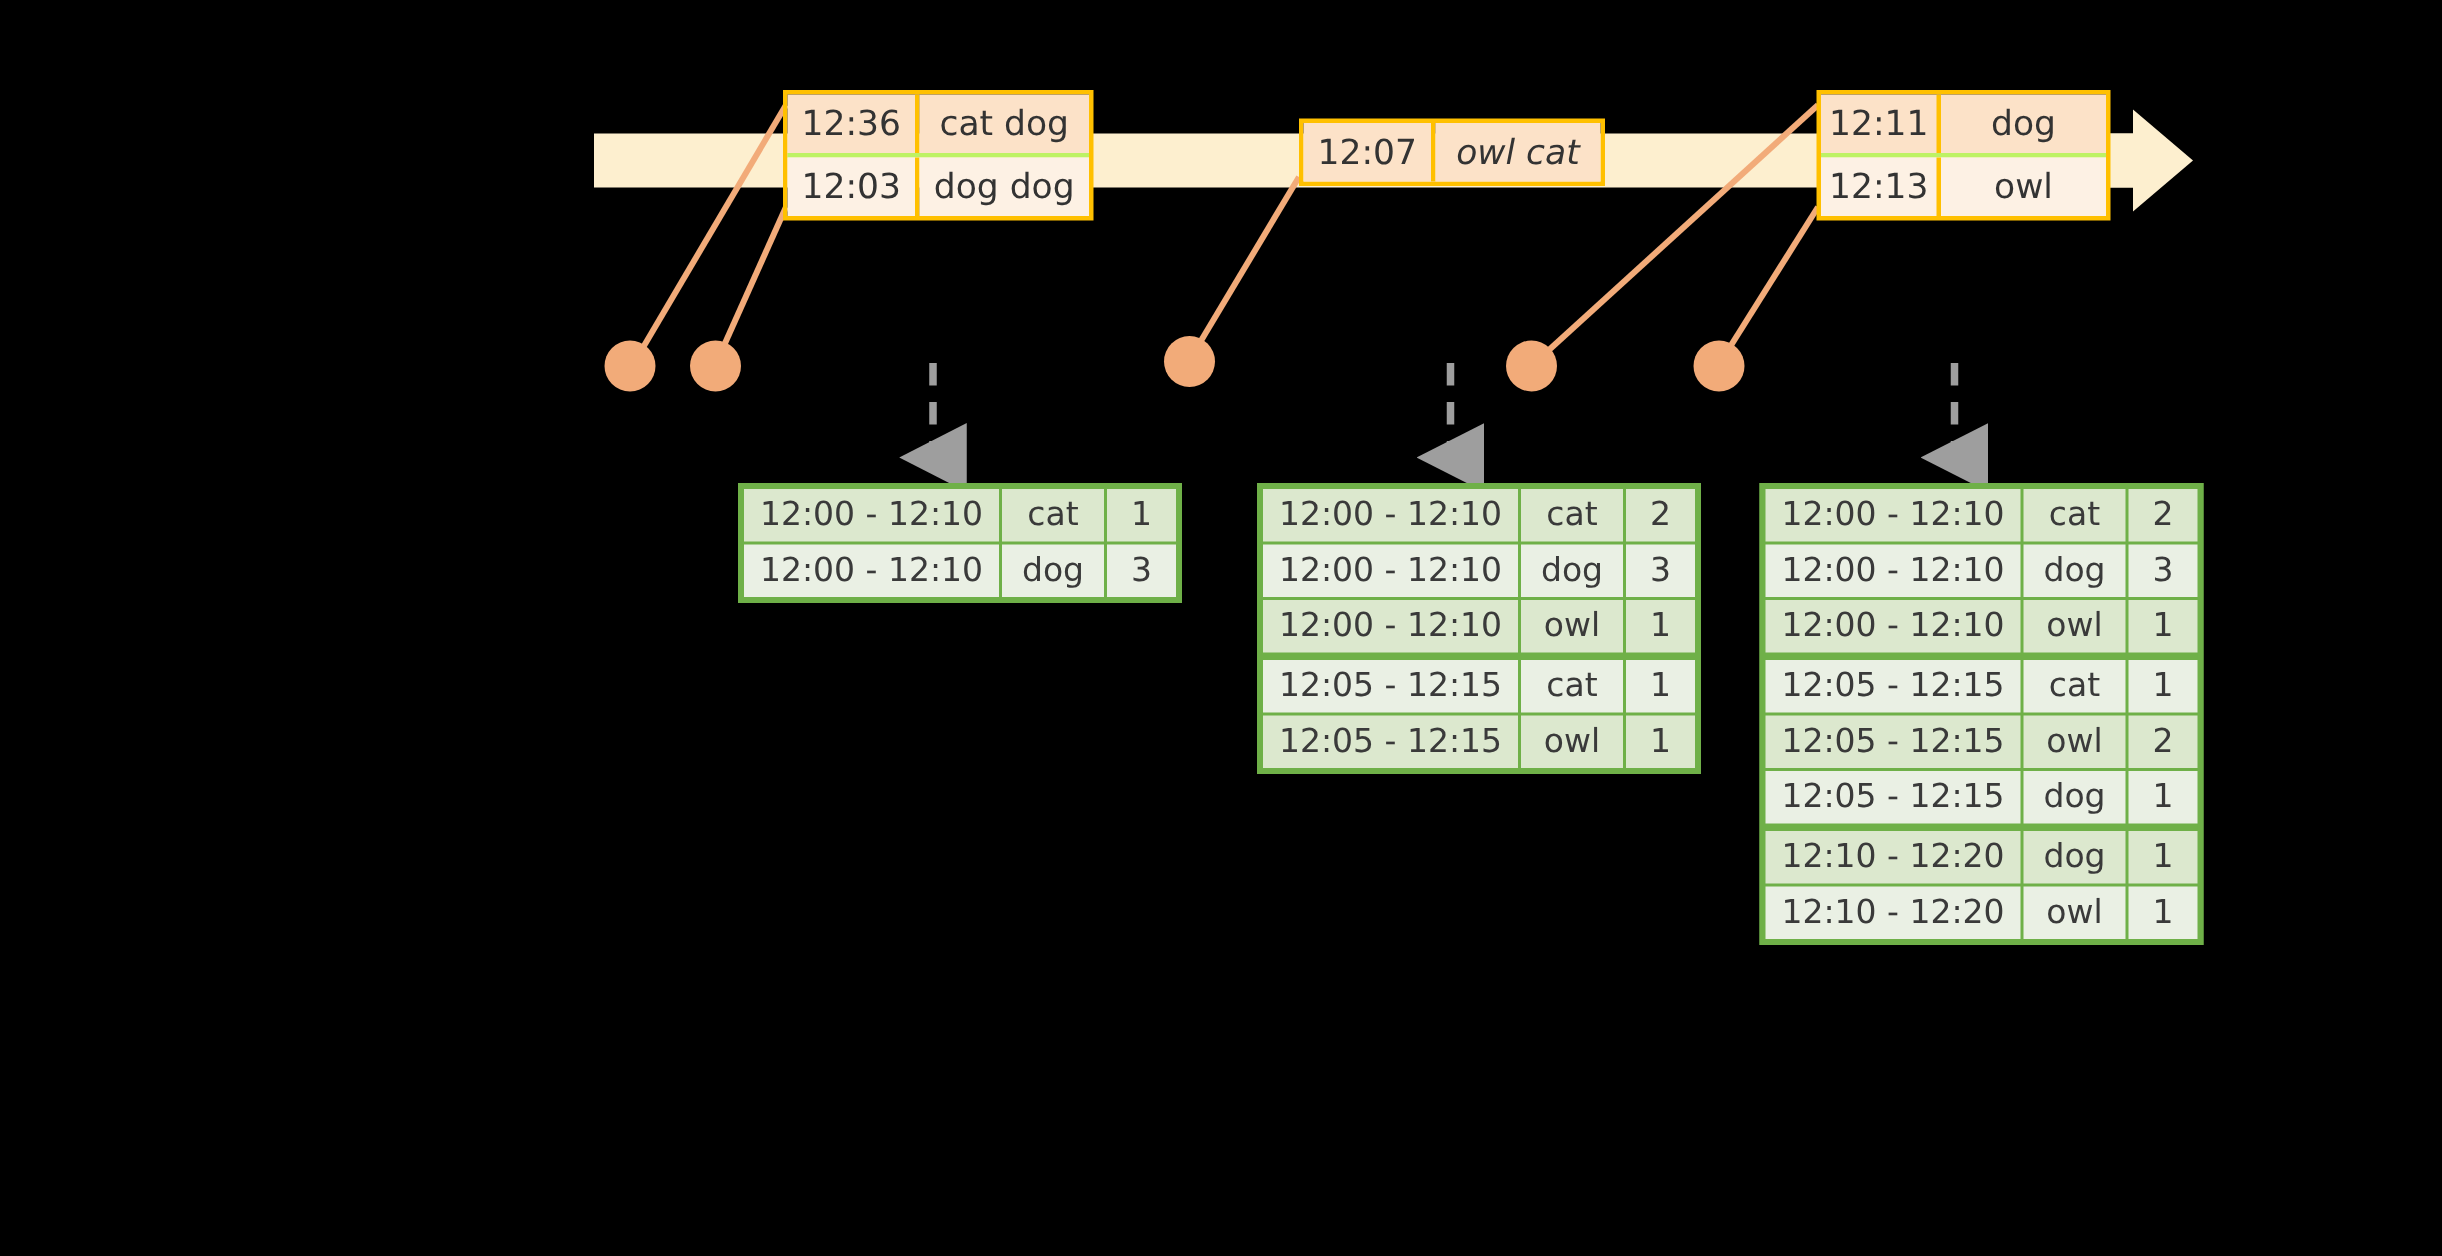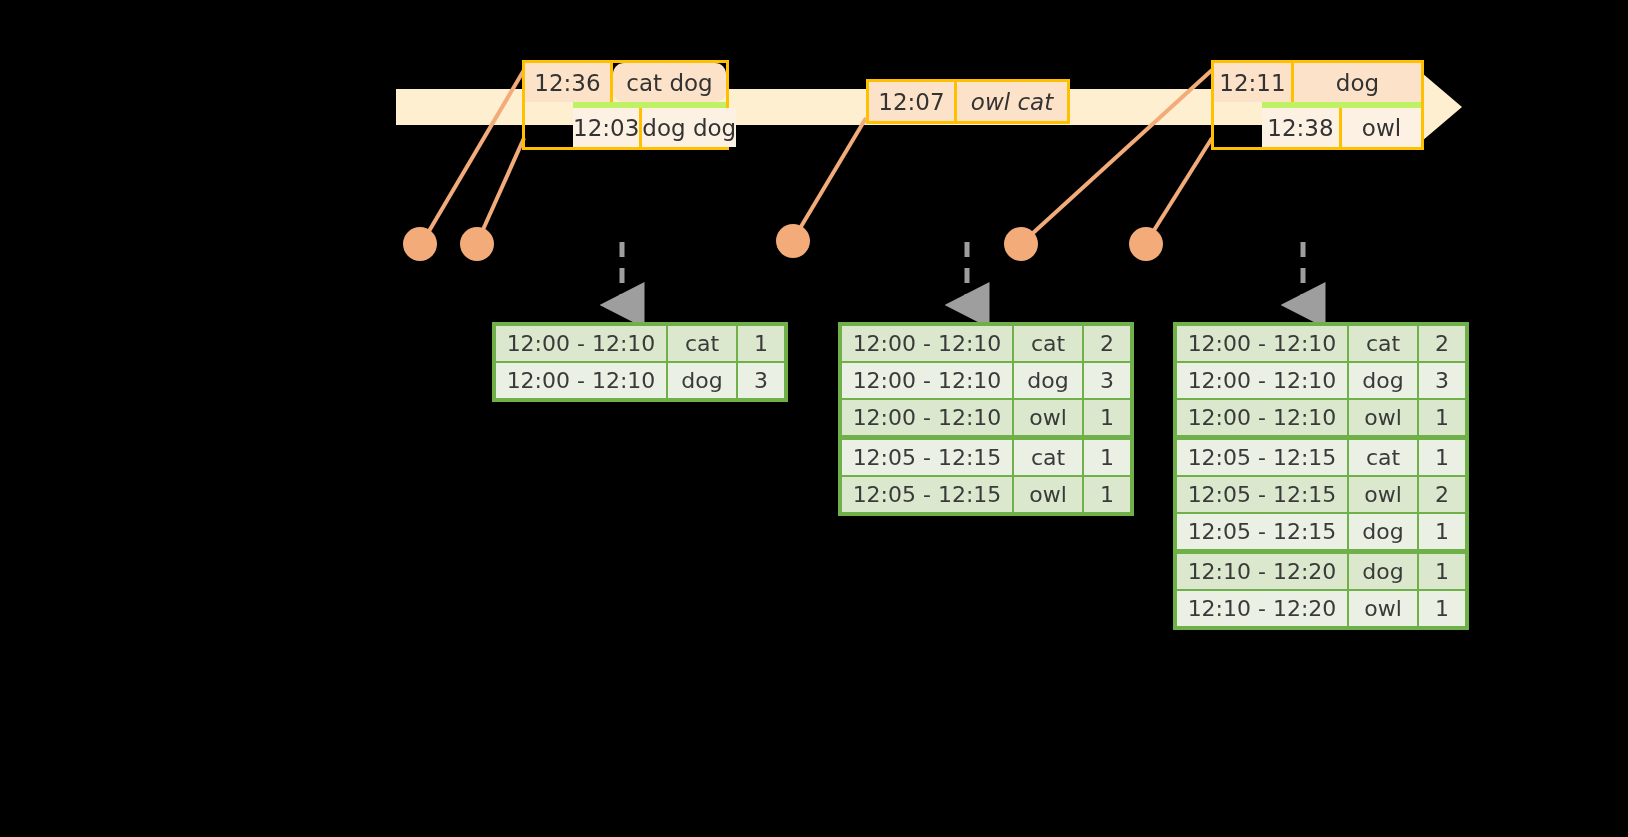--- a/index.html
+++ b/index.html
@@ -5,21 +5,21 @@
   html,body{margin:0;padding:0;background:#000;}
   body{width:1628px;height:837px;position:relative;overflow:hidden;
        font-family:"DejaVu Sans","Liberation Sans",sans-serif;}
   #stage{position:absolute;left:0;top:0;width:1628px;height:837px;}
   svg.layer{position:absolute;left:0;top:0;width:1628px;height:837px;pointer-events:none;}
 
   
   .evt{position:absolute;border:3px solid #FFC000;box-sizing:border-box;
        display:flex;flex-direction:column;}
   .evt-row{display:flex;height:39px;}
-  .evt-row + .evt-row{border-top:6px solid #bef264;margin-left:48px;}
+  .evt-row + .evt-row{border-top:3px solid #bef264;}
   .evt-cell{display:flex;align-items:center;justify-content:center;
             font-size:23px;color:#333;white-space:nowrap;box-sizing:border-box;}
   .evt-cell.time{border-right:3px solid #FFC000;}
   .shade-a{background:#FCE2C8;}
   .shade-b{background:#FDF1E4;}
 
   
   .gtab{position:absolute;border:4px solid #6FB048;background:#6FB048;
         box-sizing:border-box;display:flex;flex-direction:column;gap:2px;align-items:center;}
   .grow{display:flex;gap:2px;height:35px;}
@@ -66,42 +66,42 @@
     <g stroke="#9E9E9E" stroke-width="5" stroke-dasharray="15,11" fill="none" marker-end="url(#dashhead)">
       <line x1="622" y1="242" x2="622" y2="305"></line>
       <line x1="967" y1="242" x2="967" y2="305"></line>
       <line x1="1303" y1="242" x2="1303" y2="305"></line>
     </g>
   </svg>
 
   <div class="evt" style="left:522px;top:60px;width:207px;">
     <div class="evt-row">
       <div class="evt-cell time shade-a" style="width:88px;">12:36</div>
-      <div class="evt-cell shade-a" style="flex:1;border-radius:11px;">cat dog</div>
+      <div class="evt-cell shade-a" style="flex:1;">cat dog</div>
     </div>
     <div class="evt-row">
       <div class="evt-cell time shade-b" style="width:88px;">12:03</div>
       <div class="evt-cell shade-b" style="flex:1;">dog dog</div>
     </div>
   </div>
 
   <div class="evt" style="left:866px;top:79px;width:204px;">
     <div class="evt-row">
       <div class="evt-cell time shade-a" style="width:88px;">12:07</div>
       <div class="evt-cell shade-a" style="flex:1;font-style:italic;">owl cat</div>
     </div>
   </div>
 
-  <div class="evt" style="left:1211px;top:60px;width:213px;">
+  <div class="evt" style="left:1211px;top:60px;width:196px;">
     <div class="evt-row">
       <div class="evt-cell time shade-a" style="width:80px;">12:11</div>
       <div class="evt-cell shade-a" style="flex:1;">dog</div>
     </div>
     <div class="evt-row">
-      <div class="evt-cell time shade-b" style="width:80px;">12:38</div>
+      <div class="evt-cell time shade-b" style="width:80px;">12:13</div>
       <div class="evt-cell shade-b" style="flex:1;">owl</div>
     </div>
   </div>
 
   <div class="gtab" id="tab1" style="left:492px;top:322px;">
       <div class="grow">
         <div class="gcell g-a" style="width: 170px;">12:00 - 12:10</div>
         <div class="gcell g-a" style="width: 68px;">cat</div>
         <div class="gcell g-a" style="width: 46px;">1</div>
       </div>

